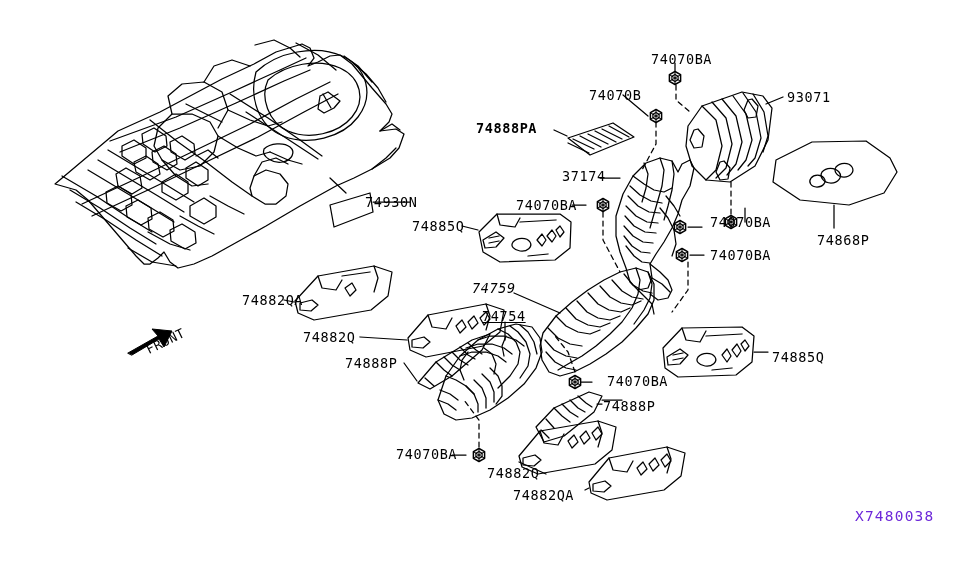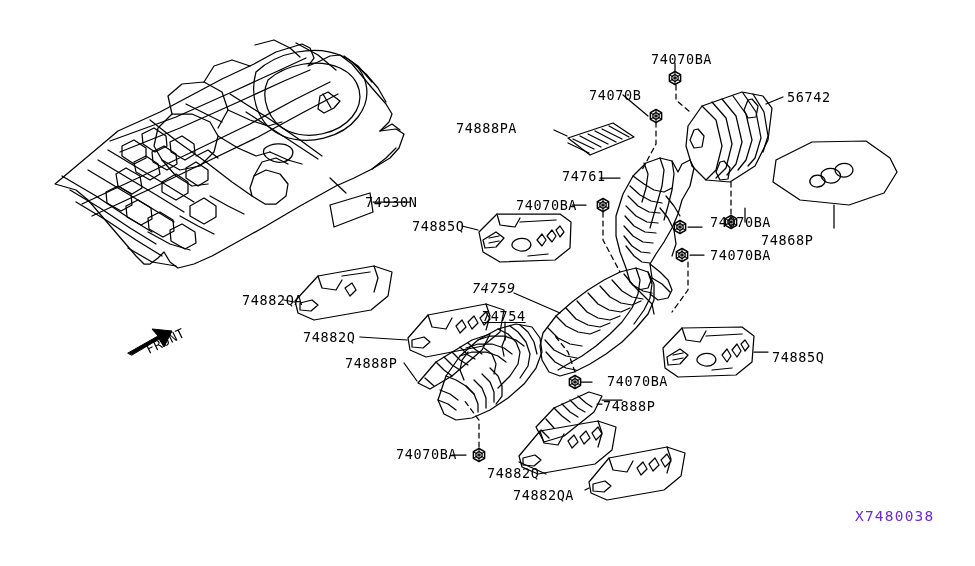--- a/index.html
+++ b/index.html
@@ -412,29 +412,29 @@
         </g>
       <g>
           <use href="#nut-glyph" x="479" y="455"></use>
         </g>
 
     </g>
   </svg>
 
   <div class="lbl" style="left:651px;  top:53px;">74070BA</div>
   <div class="lbl" style="left:589px;  top:89px;text-align:right;">74070B</div>
-  <div class="lbl" style="left:787px;  top:91px;">56742</div>
-  <div class="lbl" style="left:456px;  top:122px;">74888PA</div>
-  <div class="lbl" style="left:562px;  top:170px;">74761</div>
+  <div class="lbl" style="left:787px;  top:91px;">93071</div>
+  <div class="lbl" style="left:476px;  top:122px;font-weight:bold;">74888PA</div>
+  <div class="lbl" style="left:562px;  top:170px;">37174</div>
   <div class="lbl" style="left:516px;  top:199px;">74070BA</div>
   <div class="lbl" style="left:710px;  top:216px;">74070BA</div>
   <div class="lbl" style="left:412px;  top:220px;">74885Q</div>
   <div class="lbl" style="left:365px;  top:196px;">74930N</div>
   <div class="lbl" style="left:710px;  top:249px;">74070BA</div>
-  <div class="lbl" style="left:761px;  top:234px;">74868P</div>
+  <div class="lbl" style="left:817px;  top:234px;">74868P</div>
   <div class="lbl" style="left:472px;  top:282px;font-style:italic;">74759</div>
   <div class="lbl" style="left:242px;  top:294px;">74882QA</div>
   <div class="lbl" style="left:482px;  top:310px;text-decoration:underline;">74754</div>
   <div class="lbl" style="left:303px;  top:331px;">74882Q</div>
   <div class="lbl" style="left:345px;  top:357px;">74888P</div>
   <div class="lbl" style="left:772px;  top:351px;">74885Q</div>
   <div class="lbl" style="left:607px;  top:375px;">74070BA</div>
   <div class="lbl" style="left:603px;  top:400px;">74888P</div>
   <div class="lbl" style="left:396px;  top:448px;">74070BA</div>
   <div class="lbl" style="left:487px;  top:467px;">74882Q</div>

